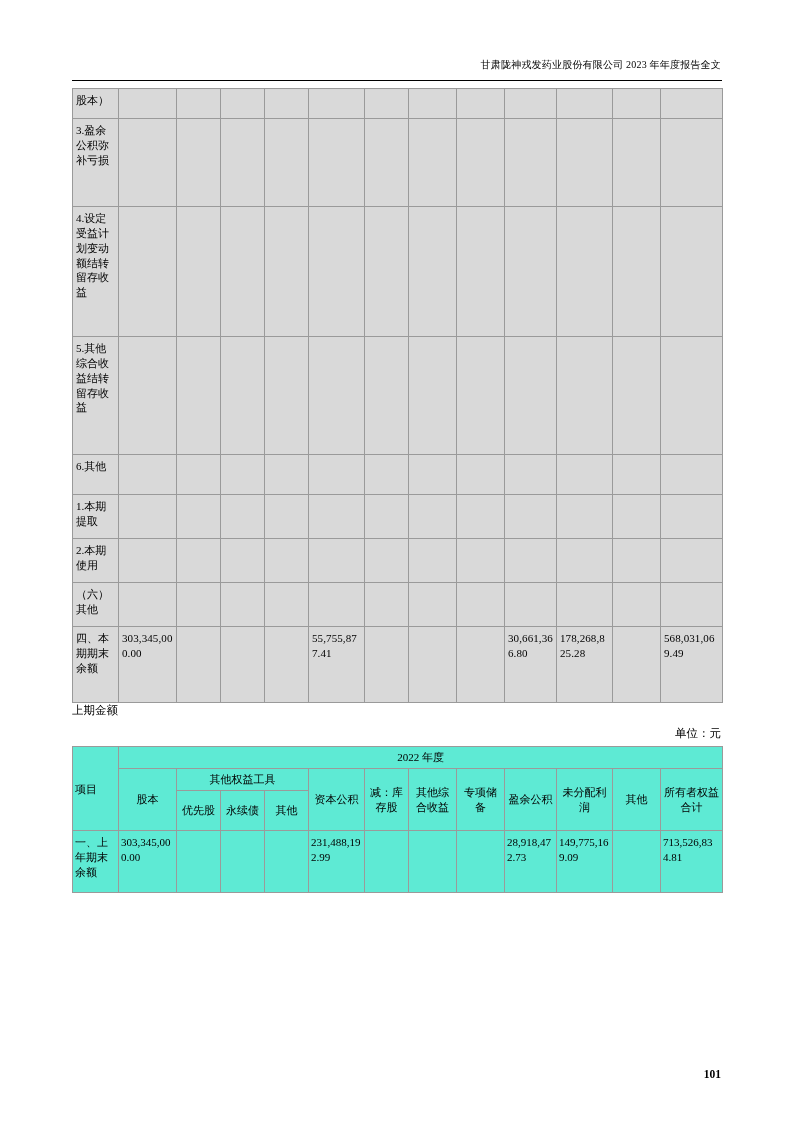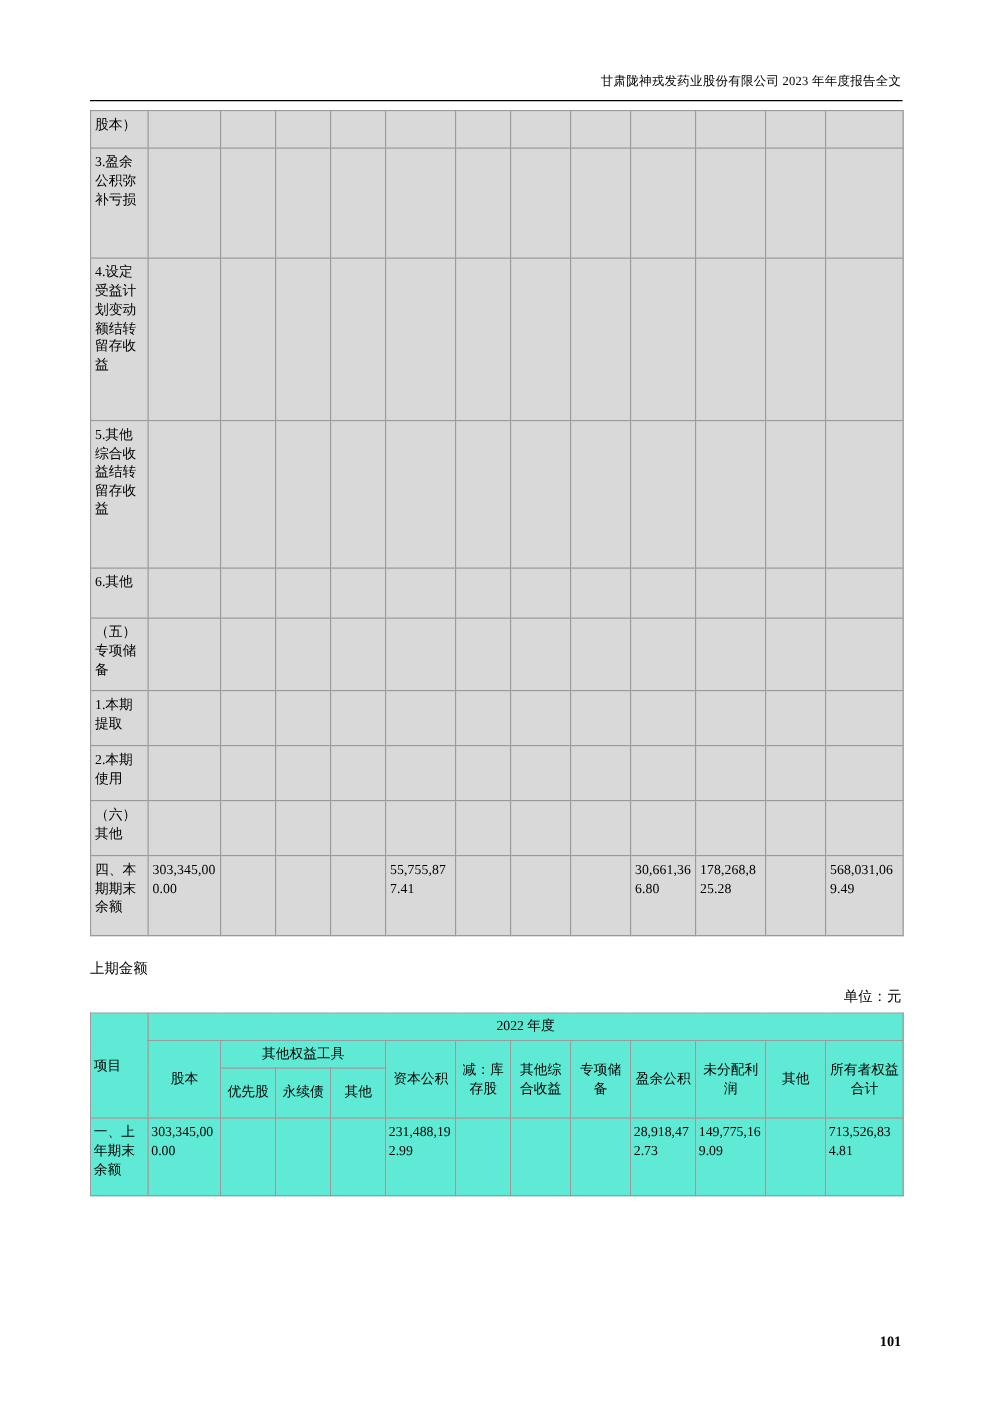--- a/index.html
+++ b/index.html
@@ -70,21 +70,21 @@
     padding-top: 4px;
   }
   table.grid td.num {
     text-align: left;
     vertical-align: top;
     padding-top: 4px;
     font-size: 11px;
     letter-spacing: 0.1px;
   }
   .spacer-note {
-    margin-top: 18px;
+    margin-top: 0;
     font-size: 11.5px;
     font-family: "Liberation Serif", serif;
   }
   .unit-line {
     margin-top: 8px;
     text-align: right;
     font-size: 11.5px;
     font-family: "Liberation Serif", serif;
     padding-right: 1px;
   }
@@ -224,35 +224,20 @@
           <td></td>
           <td></td>
           <td></td>
           <td></td>
           <td></td>
           <td></td>
           <td></td>
           <td></td>
         </tr>
         <tr>
-          <td class="label" style="height:58px">（五）专项储备</td>
-          <td></td>
-          <td></td>
-          <td></td>
-          <td></td>
-          <td></td>
-          <td></td>
-          <td></td>
-          <td></td>
-          <td></td>
-          <td></td>
-          <td></td>
-          <td></td>
-        </tr>
-        <tr>
           <td class="label" style="height:44px">1.本期提取</td>
           <td></td>
           <td></td>
           <td></td>
           <td></td>
           <td></td>
           <td></td>
           <td></td>
           <td></td>
           <td></td>
@@ -284,21 +269,21 @@
           <td></td>
           <td></td>
           <td></td>
           <td></td>
           <td></td>
           <td></td>
           <td></td>
           <td></td>
         </tr>
         <tr>
-          <td class="label" style="height:64px">四、本期期末余额</td>
+          <td class="label" style="height:76px">四、本期期末余额</td>
           <td class="num">303,345,000.00</td>
           <td class="num"></td>
           <td class="num"></td>
           <td class="num"></td>
           <td class="num">55,755,877.41</td>
           <td class="num"></td>
           <td class="num"></td>
           <td class="num"></td>
           <td class="num">30,661,366.80</td>
           <td class="num">178,268,825.28</td>

